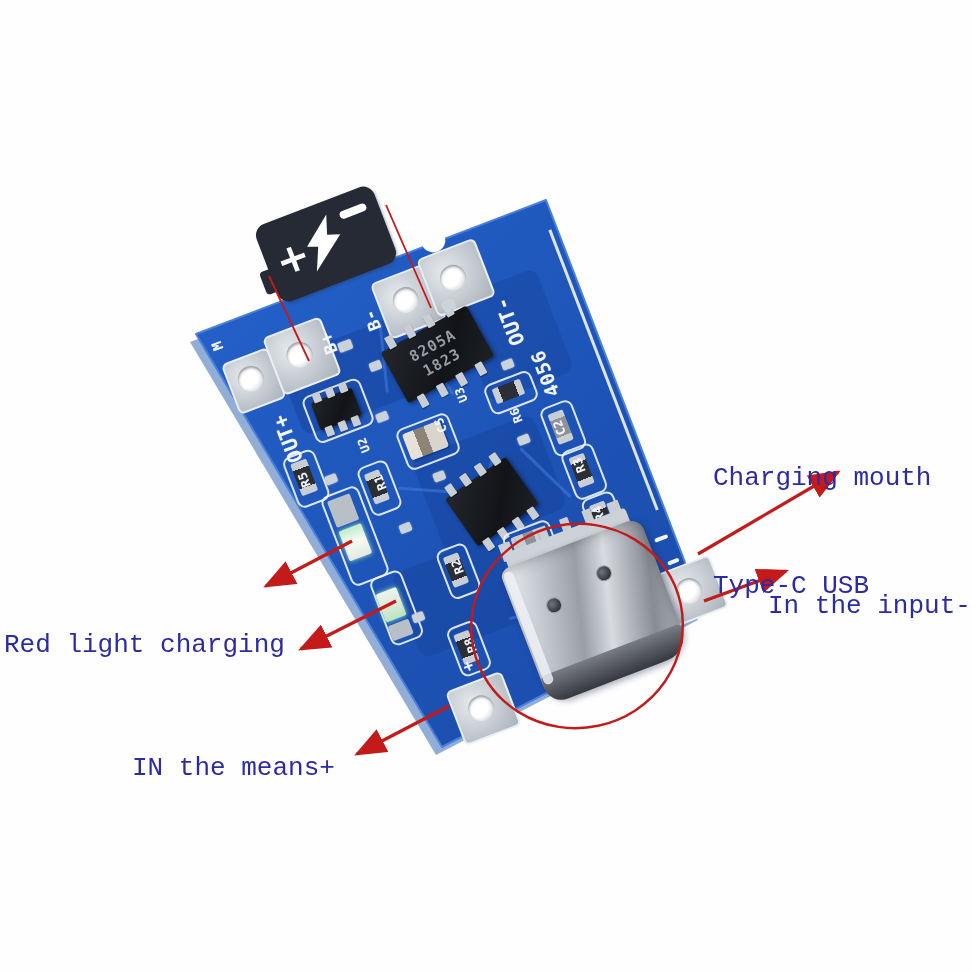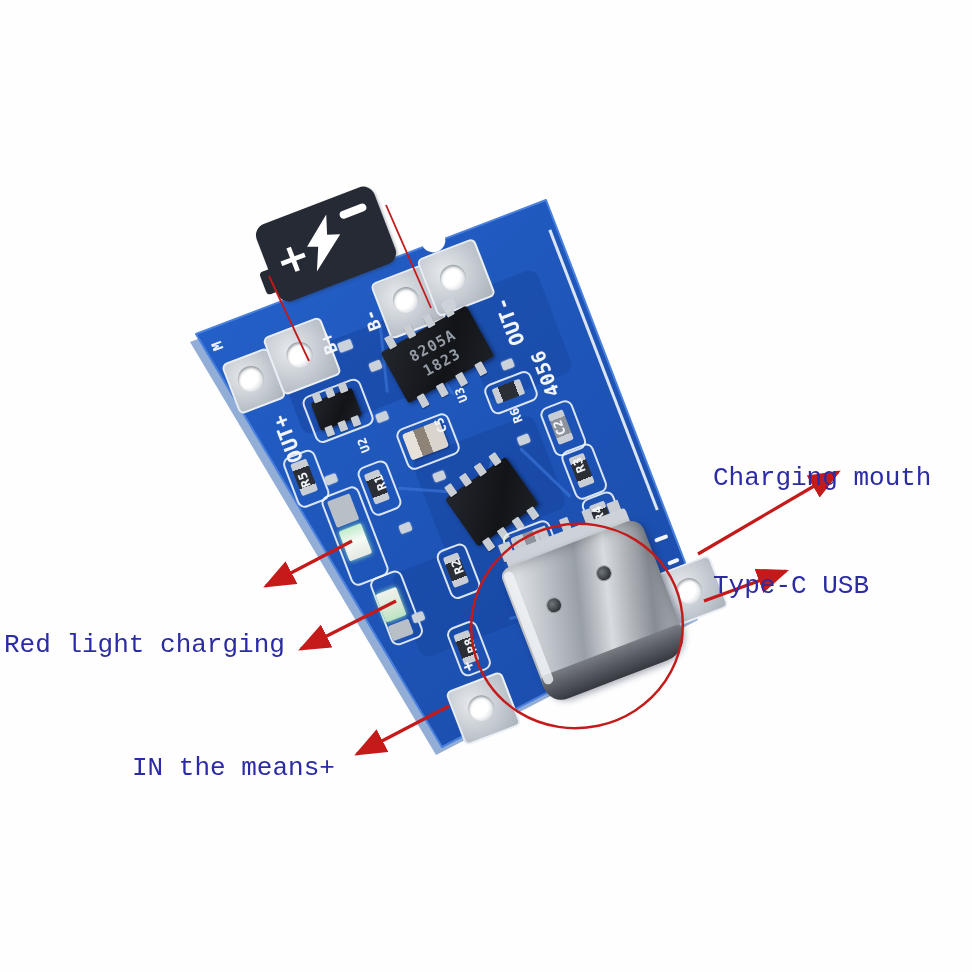--- a/index.html
+++ b/index.html
@@ -235,18 +235,19 @@
     <line x1="396" y1="601" x2="301" y2="649" stroke="#c41a1a" stroke-width="3.2" marker-end="url(#ah)"></line>
     <line x1="449" y1="706" x2="357" y2="754" stroke="#c41a1a" stroke-width="3.2" marker-end="url(#ah)"></line>
     <line x1="698" y1="554" x2="838" y2="472" stroke="#c41a1a" stroke-width="3.2" marker-end="url(#ah)"></line>
     <line x1="704" y1="601" x2="786" y2="571" stroke="#c41a1a" stroke-width="3.2" marker-end="url(#ah)"></line>
   </svg>
 
   <div class="note" style="left:713px;top:388px">
     <div>Charging mouth</div>
     <div>Type-C USB</div>
   </div>
+  <div class="note" style="left:768px;top:588px">In the input-</div>
   <div class="note" style="left:84px;top:564px;width:162px;text-align:center;font-size:25px;line-height:35px">
   </div>
   <div class="note" style="left:4px;top:627px">Red light charging</div>
   <div class="note" style="left:132px;top:750px">IN the means+</div>
 
 </div>
 
 </body></html>

